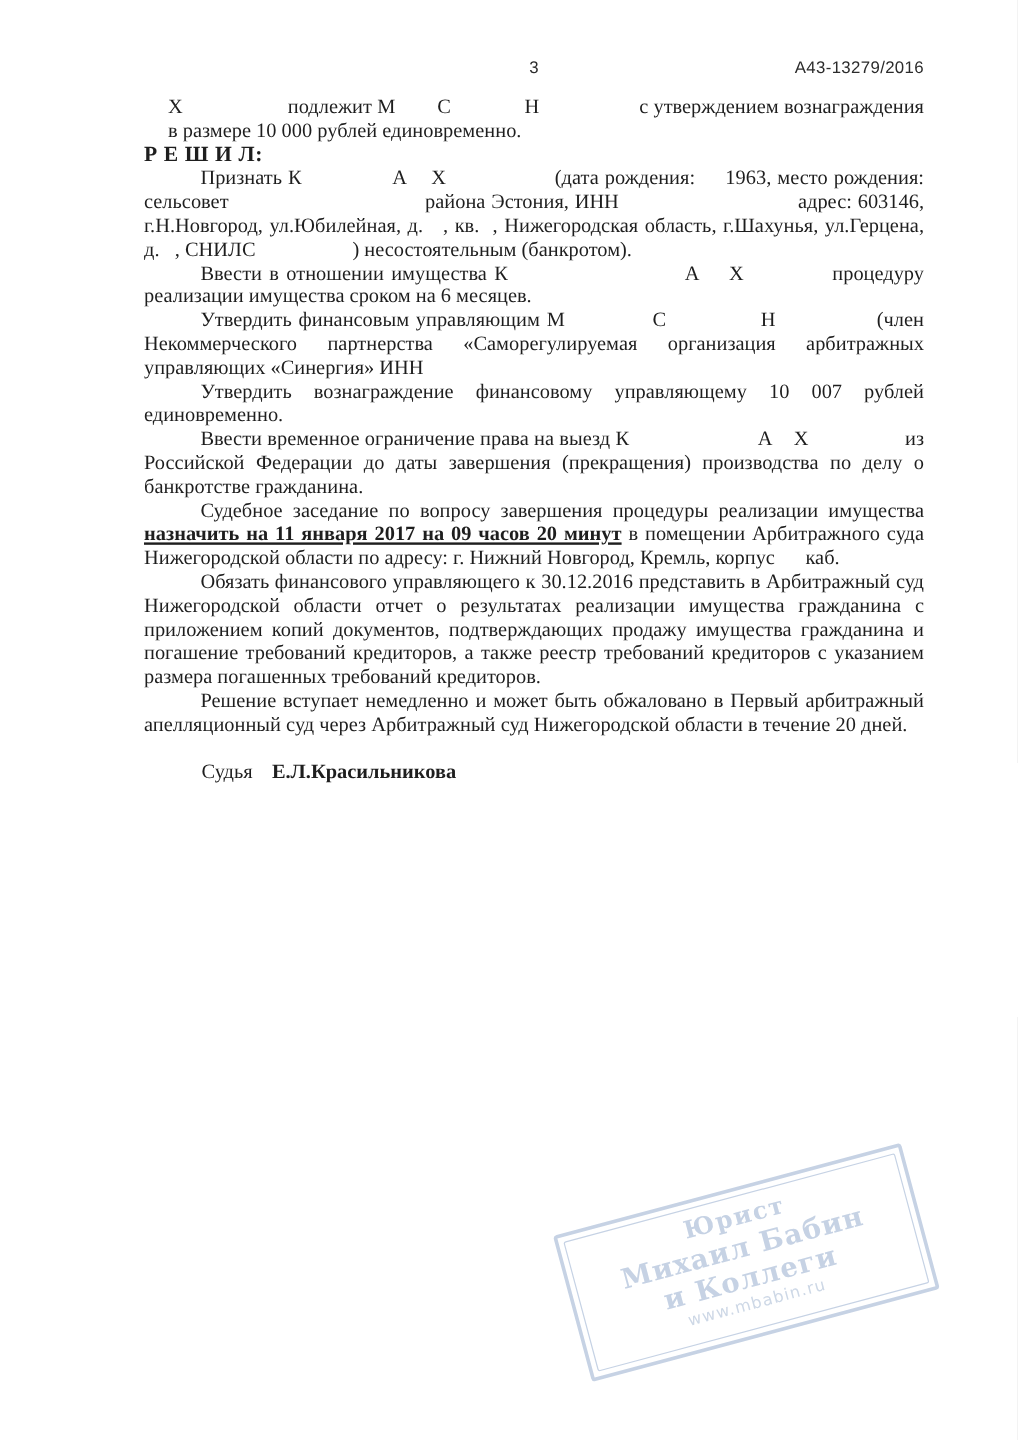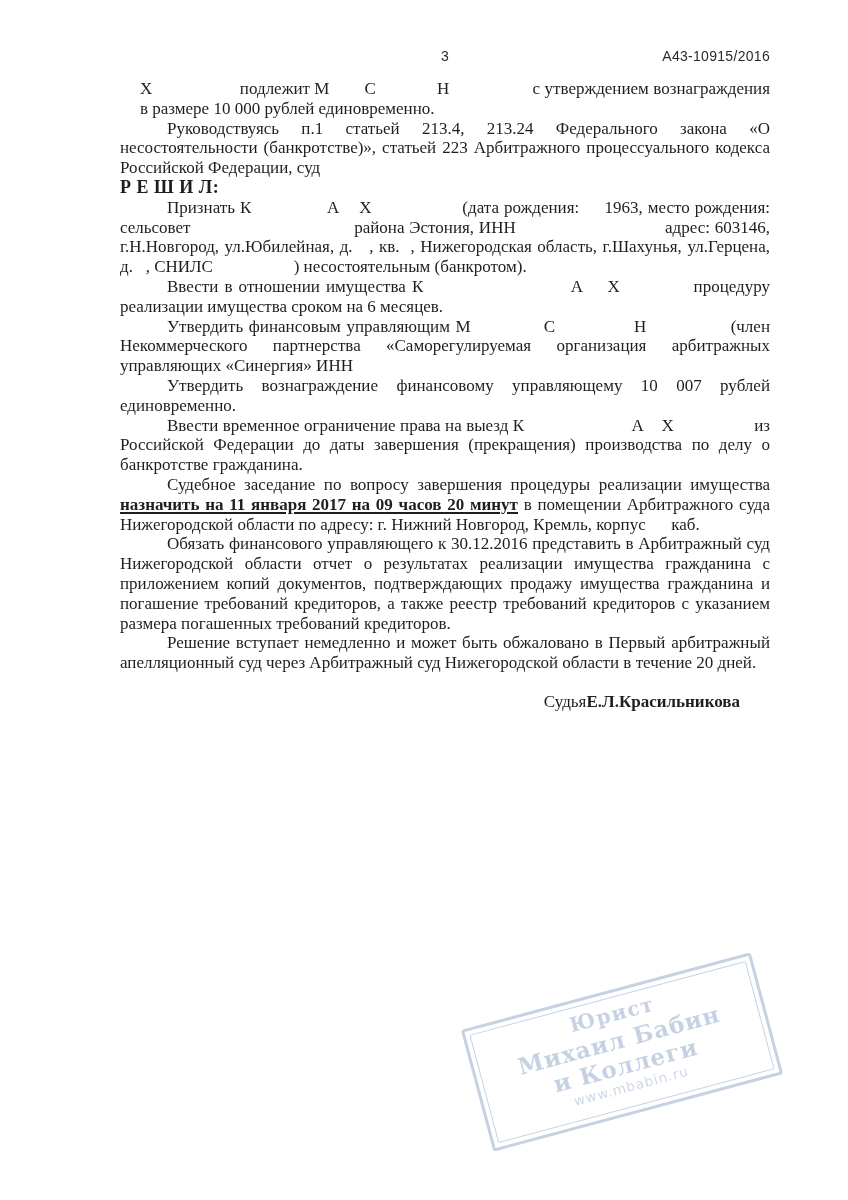--- a/index.html
+++ b/index.html
@@ -24,22 +24,23 @@
   p.no-indent { text-indent:0;margin-left:20px; }
   p.decision-heading {
     text-indent:0; text-align:left; font-weight:bold;
     font-size:18px; letter-spacing:0.5px;
   }
   .bold-underline {
     font-weight:bold; text-decoration:underline;
     text-decoration-thickness:1.6px; text-underline-offset:2px;
   }
   .signature-row {
-    margin-top:19px; display:flex; justify-content:flex-end;
+    margin-top:19px; display:flex; justify-content:flex-start;
     text-indent:0;
+    gap:16px;
   }
   .sig-role { margin-left:48px; }
   .sig-name { font-weight:bold; margin-right:30px; }
   .stamp {
     position:absolute; left:472px; top:989px; width:300px; height:126px;
     box-sizing:border-box; padding:4px;
     border:3px solid var(--stamp, #c3d0e3); border-radius:3px;
     transform:rotate(-15deg); opacity:0.95; background:transparent;
   }
   .stamp-inner {
@@ -56,26 +57,25 @@
     font-family:"DejaVu Sans", sans-serif; color:var(--stampLight, #cbd6e5);
   }
 </style>
 </head>
 <body>
 
 <div class="page">
 
   <div class="header">
     <span class="page-num">3</span>
-    <span class="case-num">А43-10915/2016</span>
+    <span class="case-num">А43-13279/2016</span>
   </div>
 
   <div class="doc-body">
     <p class="no-indent">Х&nbsp;&nbsp;&nbsp;&nbsp;&nbsp;&nbsp;&nbsp;&nbsp;&nbsp;&nbsp;&nbsp;&nbsp;&nbsp;&nbsp;&nbsp;&nbsp;&nbsp;&nbsp;&nbsp;&nbsp;подлежит М&nbsp;&nbsp;&nbsp;&nbsp;&nbsp;&nbsp;&nbsp;&nbsp;С&nbsp;&nbsp;&nbsp;&nbsp;&nbsp;&nbsp;&nbsp;&nbsp;&nbsp;&nbsp;&nbsp;&nbsp;&nbsp;&nbsp;Н&nbsp;&nbsp;&nbsp;&nbsp;&nbsp;&nbsp;&nbsp;&nbsp;&nbsp;&nbsp;&nbsp;&nbsp;&nbsp;&nbsp;&nbsp;&nbsp;&nbsp;&nbsp;&nbsp;с утверждением вознаграждения в размере 10 000 рублей единовременно.</p>
-    <p>Руководствуясь п.1 статьей 213.4, 213.24 Федерального закона «О несостоятельности (банкротстве)», статьей 223 Арбитражного процессуального кодекса Российской Федерации, суд</p>
     <p class="decision-heading">Р Е Ш И Л:</p>
     <p>Признать К&nbsp;&nbsp;&nbsp;&nbsp;&nbsp;&nbsp;&nbsp;&nbsp;&nbsp;&nbsp;&nbsp;&nbsp;&nbsp;&nbsp;&nbsp;А&nbsp;&nbsp;&nbsp;&nbsp;Х&nbsp;&nbsp;&nbsp;&nbsp;&nbsp;&nbsp;&nbsp;&nbsp;&nbsp;&nbsp;&nbsp;&nbsp;&nbsp;&nbsp;&nbsp;&nbsp;&nbsp;&nbsp;(дата рождения:&nbsp;&nbsp;&nbsp;&nbsp;&nbsp;1963, место рождения: сельсовет&nbsp;&nbsp;&nbsp;&nbsp;&nbsp;&nbsp;&nbsp;&nbsp;&nbsp;&nbsp;&nbsp;&nbsp;&nbsp;&nbsp;&nbsp;&nbsp;&nbsp;&nbsp;&nbsp;&nbsp;&nbsp;&nbsp;&nbsp;&nbsp;&nbsp;&nbsp;&nbsp;&nbsp;&nbsp;&nbsp;&nbsp;&nbsp;&nbsp;&nbsp;района Эстония, ИНН&nbsp;&nbsp;&nbsp;&nbsp;&nbsp;&nbsp;&nbsp;&nbsp;&nbsp;&nbsp;&nbsp;&nbsp;&nbsp;&nbsp;&nbsp;&nbsp;&nbsp;&nbsp;&nbsp;&nbsp;&nbsp;&nbsp;&nbsp;&nbsp;&nbsp;&nbsp;&nbsp;&nbsp;&nbsp;&nbsp;&nbsp;адрес: 603146, г.Н.Новгород, ул.Юбилейная, д.&nbsp;&nbsp;&nbsp;, кв.&nbsp;&nbsp;, Нижегородская область, г.Шахунья, ул.Герцена, д.&nbsp;&nbsp;&nbsp;, СНИЛС&nbsp;&nbsp;&nbsp;&nbsp;&nbsp;&nbsp;&nbsp;&nbsp;&nbsp;&nbsp;&nbsp;&nbsp;&nbsp;&nbsp;&nbsp;&nbsp;&nbsp;&nbsp;&nbsp;) несостоятельным (банкротом).</p>
     <p>Ввести в отношении имущества К&nbsp;&nbsp;&nbsp;&nbsp;&nbsp;&nbsp;&nbsp;&nbsp;&nbsp;&nbsp;&nbsp;&nbsp;&nbsp;&nbsp;&nbsp;&nbsp;&nbsp;&nbsp;&nbsp;&nbsp;&nbsp;&nbsp;&nbsp;&nbsp;А&nbsp;&nbsp;&nbsp;&nbsp;Х&nbsp;&nbsp;&nbsp;&nbsp;&nbsp;&nbsp;&nbsp;&nbsp;&nbsp;&nbsp;&nbsp;&nbsp;процедуру реализации имущества сроком на 6 месяцев.</p>
     <p>Утвердить финансовым управляющим М&nbsp;&nbsp;&nbsp;&nbsp;&nbsp;&nbsp;&nbsp;&nbsp;&nbsp;&nbsp;&nbsp;&nbsp;&nbsp;С&nbsp;&nbsp;&nbsp;&nbsp;&nbsp;&nbsp;&nbsp;&nbsp;&nbsp;&nbsp;&nbsp;&nbsp;&nbsp;&nbsp;Н&nbsp;&nbsp;&nbsp;&nbsp;&nbsp;&nbsp;&nbsp;&nbsp;&nbsp;&nbsp;&nbsp;&nbsp;&nbsp;&nbsp;&nbsp;(член Некоммерческого партнерства «Саморегулируемая организация арбитражных управляющих «Синергия» ИНН</p>
     <p>Утвердить вознаграждение финансовому управляющему 10 007 рублей единовременно.</p>
     <p>Ввести временное ограничение права на выезд К&nbsp;&nbsp;&nbsp;&nbsp;&nbsp;&nbsp;&nbsp;&nbsp;&nbsp;&nbsp;&nbsp;&nbsp;&nbsp;&nbsp;&nbsp;&nbsp;&nbsp;&nbsp;&nbsp;&nbsp;&nbsp;&nbsp;&nbsp;&nbsp;А&nbsp;&nbsp;&nbsp;&nbsp;Х&nbsp;&nbsp;&nbsp;&nbsp;&nbsp;&nbsp;&nbsp;&nbsp;&nbsp;&nbsp;&nbsp;&nbsp;&nbsp;&nbsp;&nbsp;&nbsp;&nbsp;&nbsp;из Российской Федерации до даты завершения (прекращения) производства по делу о банкротстве гражданина.</p>
     <p><span>Судебное заседание по вопросу завершения процедуры реализации имущества </span><span class="bold-underline">назначить на 11 января 2017 на 09 часов 20 минут</span><span> в помещении Арбитражного суда Нижегородской области по адресу: г. Нижний Новгород, Кремль, корпус&nbsp;&nbsp;&nbsp;&nbsp;&nbsp;&nbsp;каб.</span></p>
     <p>Обязать финансового управляющего к 30.12.2016 представить в Арбитражный суд Нижегородской области отчет о результатах реализации имущества гражданина с приложением копий документов, подтверждающих продажу имущества гражданина и погашение требований кредиторов, а также реестр требований кредиторов с указанием размера погашенных требований кредиторов.</p>
     <p>Решение вступает немедленно и может быть обжаловано в Первый арбитражный апелляционный суд через Арбитражный суд Нижегородской области в течение 20 дней.</p>
 

